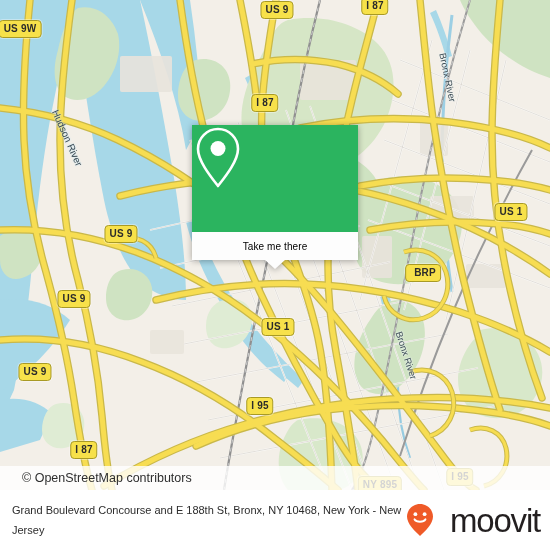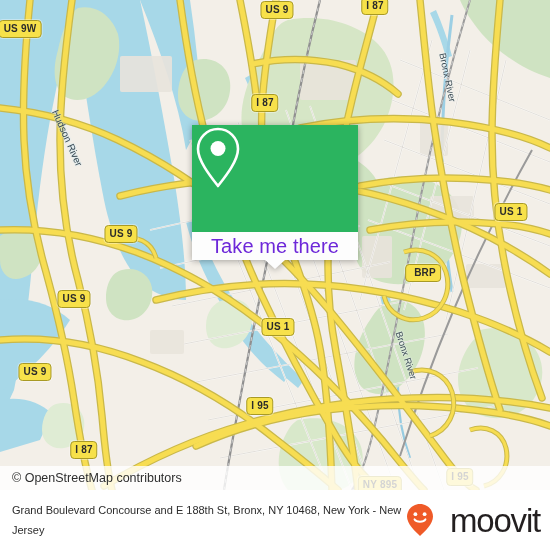--- a/index.html
+++ b/index.html
@@ -56,37 +56,37 @@
   }
   .card-top{
     height:107px;background:#2bb45f;
     display:flex;align-items:center;justify-content:center;
   }
   .card-bottom{
     height:28px;background:#fdfdfd;
     display:flex;align-items:center;justify-content:center;
   }
   .card-label{
-    font-size:20px;color:#6d28d9;letter-spacing:.1px;
+    font-size:10px;color:#000000;letter-spacing:.1px;
   }
   .card-tip{
     position:absolute;left:50%;top:135px;margin-left:-10px;
     width:0;height:0;
     border-left:10px solid transparent;
     border-right:10px solid transparent;
     border-top:9px solid #fdfdfd;
   }
 
   
   .attrib{
     position:absolute;left:0;top:466px;width:550px;height:24px;
     background:rgba(255,255,255,.80);
     display:flex;align-items:center;
   }
-  .attrib span{font-size:12.5px;color:#2e2e2e;padding-left:12px;}
+  .attrib span{font-size:12.5px;color:#2e2e2e;padding-left:22px;}
 
   
   .footer{
     position:absolute;left:0;top:490px;width:550px;height:60px;
     background:#ffffff;
     display:flex;align-items:center;
   }
   .footer-title{
     font-size:11px;line-height:20px;color:#2c2c2c;
     padding-left:12px;width:400px;font-weight:normal;

